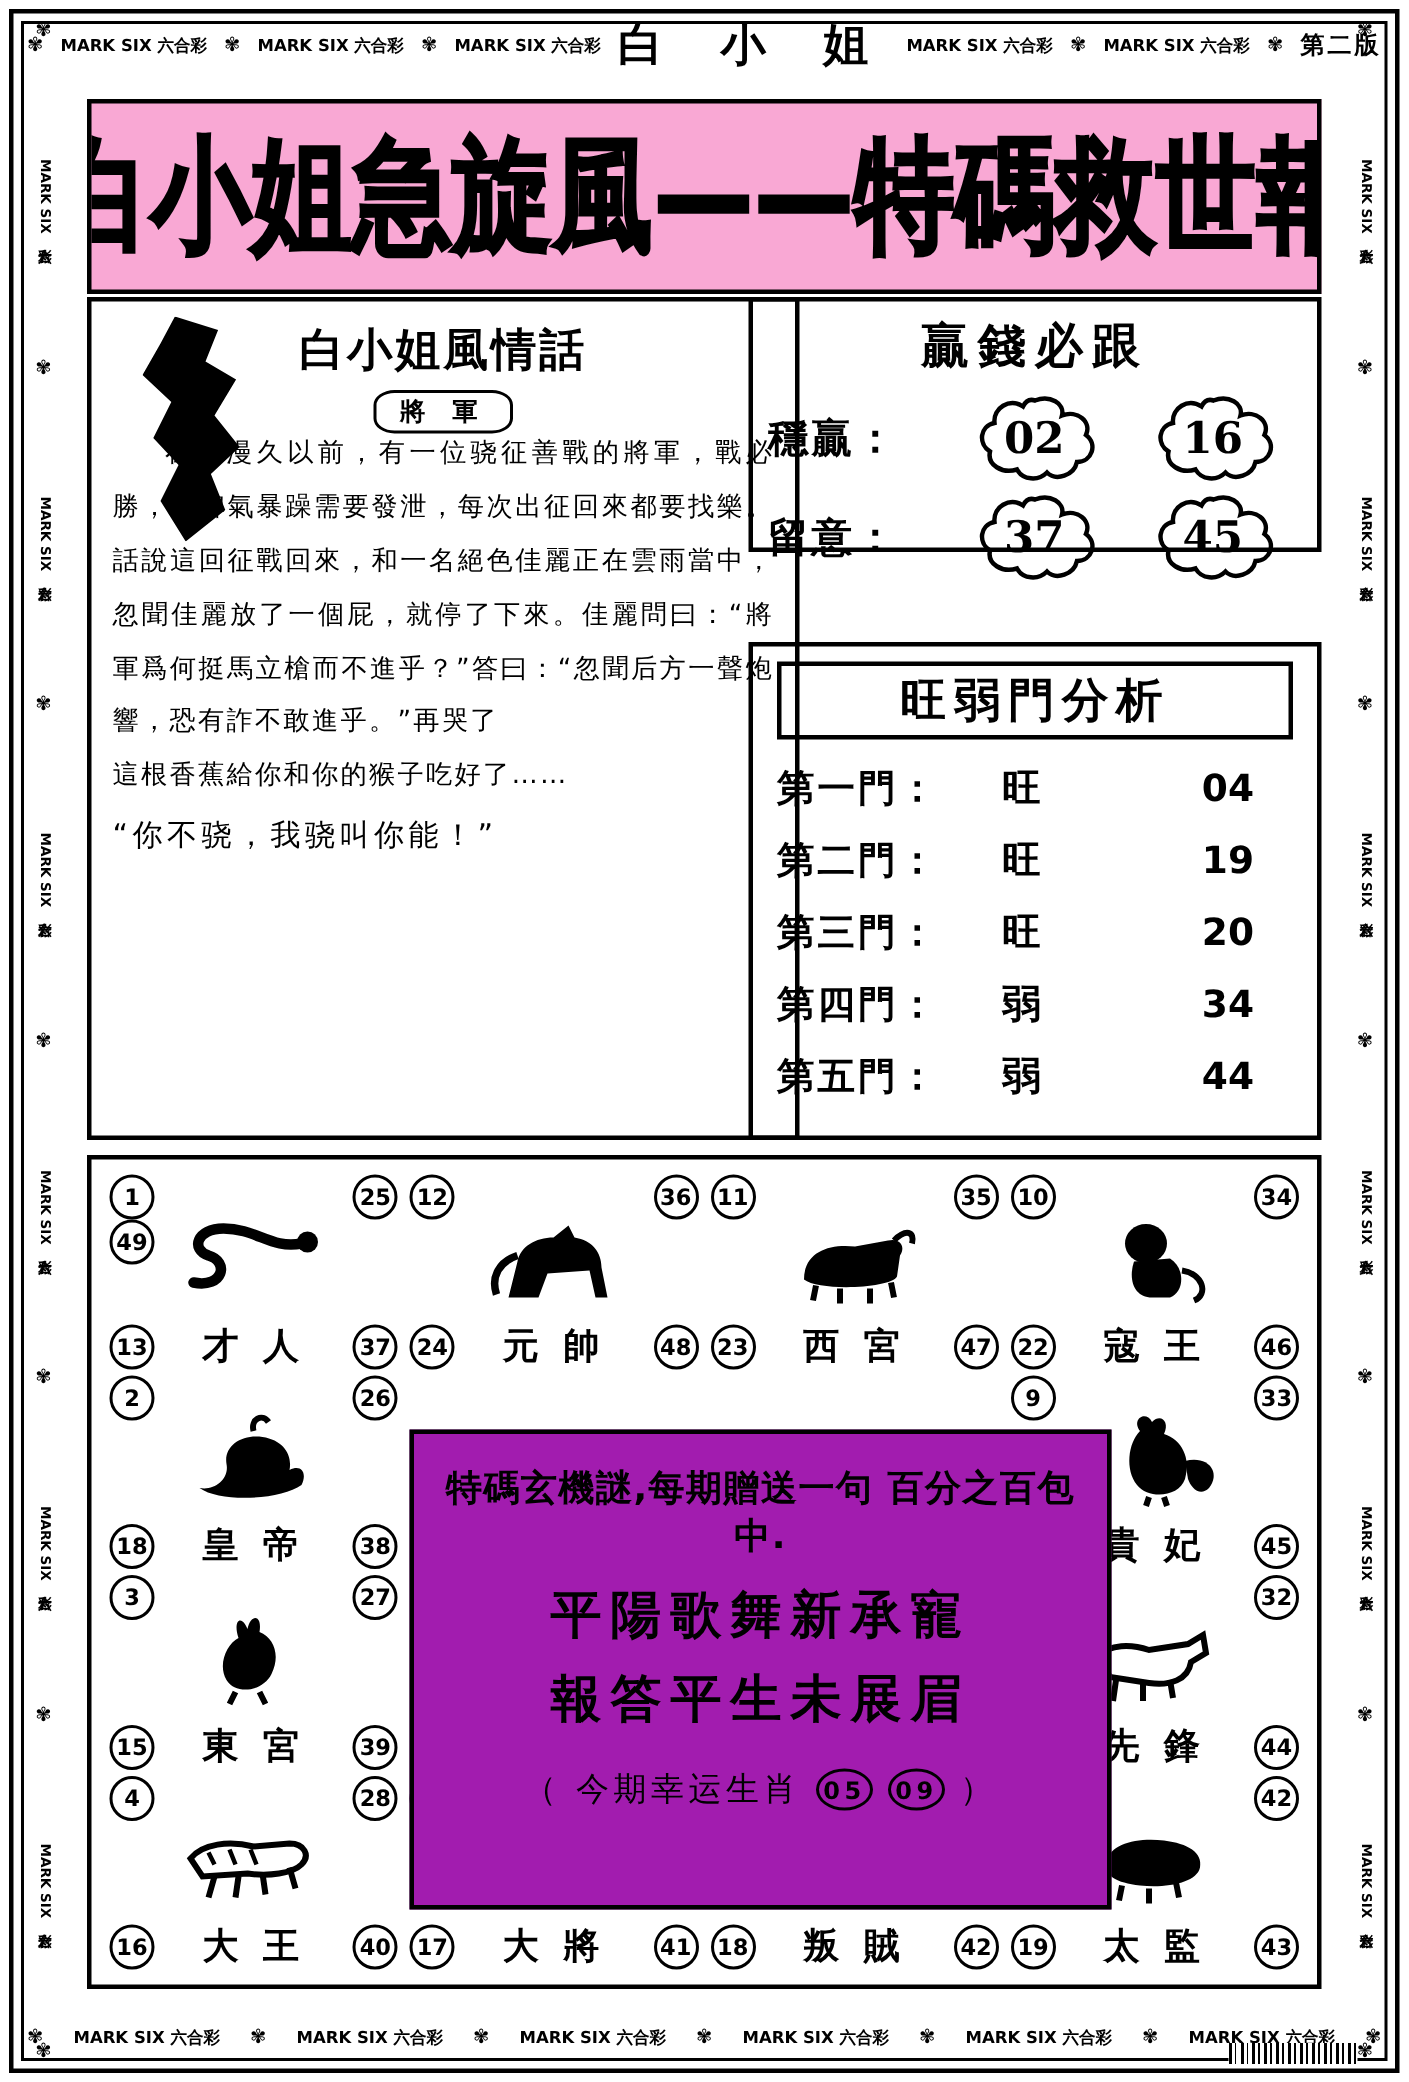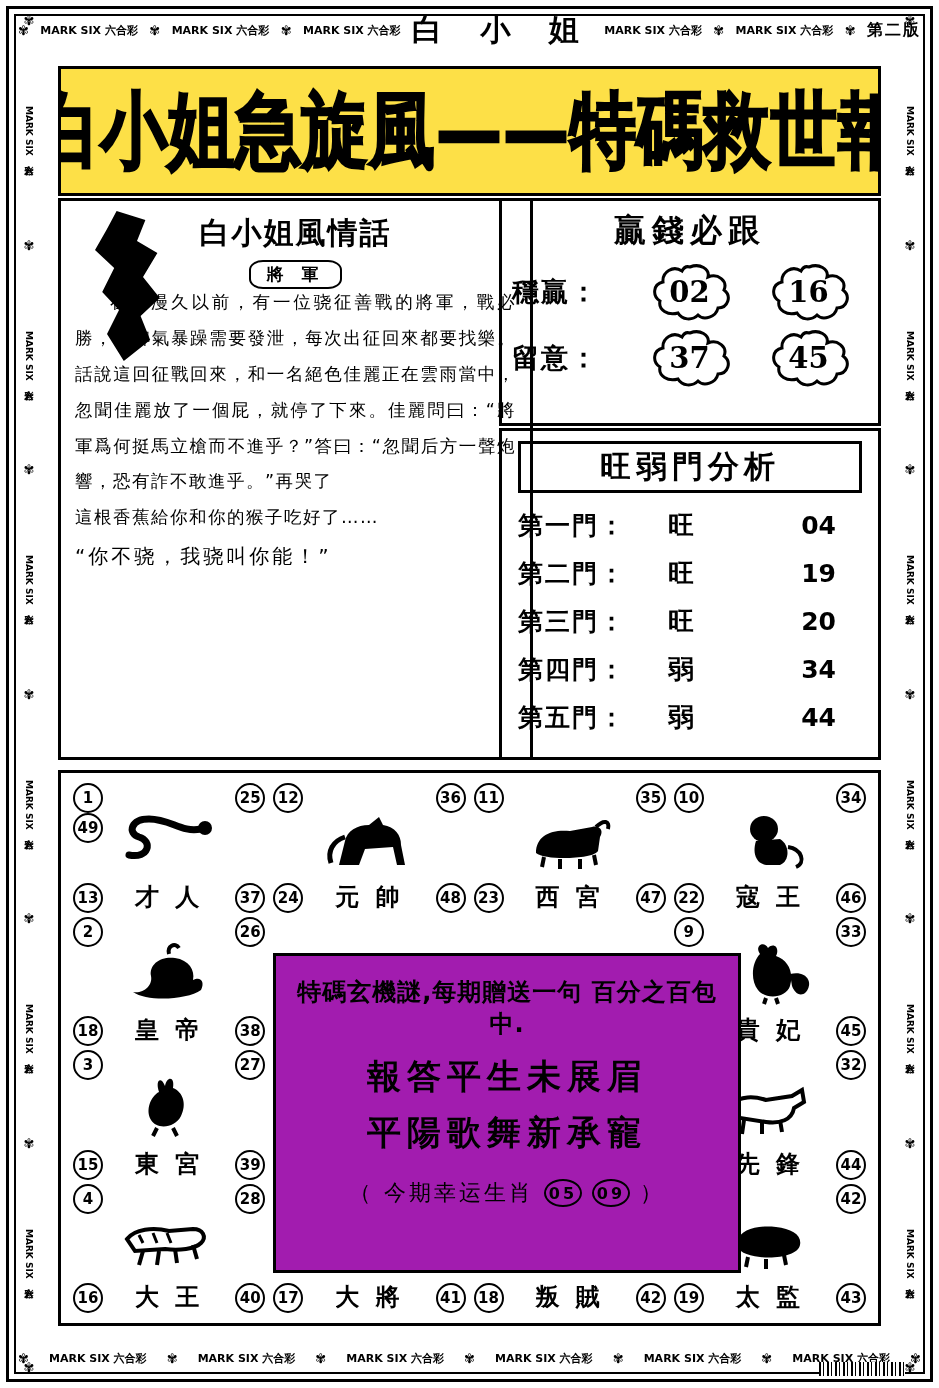--- a/index.html
+++ b/index.html
@@ -45,21 +45,21 @@
     font-family:"DejaVu Sans","Liberation Sans",sans-serif;
   }
   .edition{font-size:16px;font-weight:bold;letter-spacing:2px;}
 
   
   .content{position:absolute;left:46px;top:56px;right:46px;bottom:56px;}
 
   
   .banner{
     position:absolute;left:12px;top:10px;right:12px;height:124px;
-    border:3px solid #000;background:#fde047;
+    border:3px solid #000;background:#f9a8d4;
     display:flex;align-items:center;justify-content:center;
     overflow:hidden;
   }
   .banner-text{
     font-size:66px;font-weight:bold;letter-spacing:1px;
     -webkit-text-stroke:2px #000;
     font-family:"DejaVu Sans","Liberation Sans",sans-serif;
     white-space:nowrap;
     transform:scaleY(1.25);
   }
@@ -88,21 +88,21 @@
     font-size:17.5px;line-height:2.05;letter-spacing:1.5px;
     text-align:justify;
     position:relative;z-index:2;
   }
   .story-body p{margin:0;}
   .story-body p.indent{text-indent:2em;}
   .story-quote{font-size:20px;letter-spacing:3px;margin-top:10px;}
 
   
   .win-box{
-    position:absolute;right:12px;top:142px;width:382px;height:228px;
+    position:absolute;right:12px;top:142px;width:382px;height:170px;
     border:3px solid #000;box-sizing:border-box;padding:6px 10px;
   }
   .win-title{font-size:32px;font-weight:bold;text-align:center;letter-spacing:6px;margin:2px 0 6px;}
   .win-row{display:flex;align-items:center;height:66px;}
   .win-label{font-size:27px;font-weight:bold;letter-spacing:2px;width:118px;}
   .win-nums{flex:1;display:flex;justify-content:space-around;align-items:center;}
   .flower-num{
     position:relative;width:92px;height:58px;
     display:flex;align-items:center;justify-content:center;
   }
@@ -523,22 +523,22 @@
               <path d="M38 50 L36 60 M56 52 L56 62 M74 48 L76 58" stroke="#000" stroke-width="4"></path>
             </svg>
           </div>
           <div class="zname">太 監</div>
         </div>
 
       </div>
 
       <div class="poem">
         <div class="poem-top">特碼玄機謎,每期贈送一句 百分之百包中.</div>
+        <div class="poem-line">平陽歌舞新承寵</div>
         <div class="poem-line">報答平生未展眉</div>
-        <div class="poem-line">平陽歌舞新承寵</div>
         <div class="poem-bottom">
           <span>（ 今期幸运生肖</span>
           <span class="ball">05</span>
           <span class="ball">09</span>
           <span>）</span>
         </div>
       </div>
     </div>
 
   </div>

